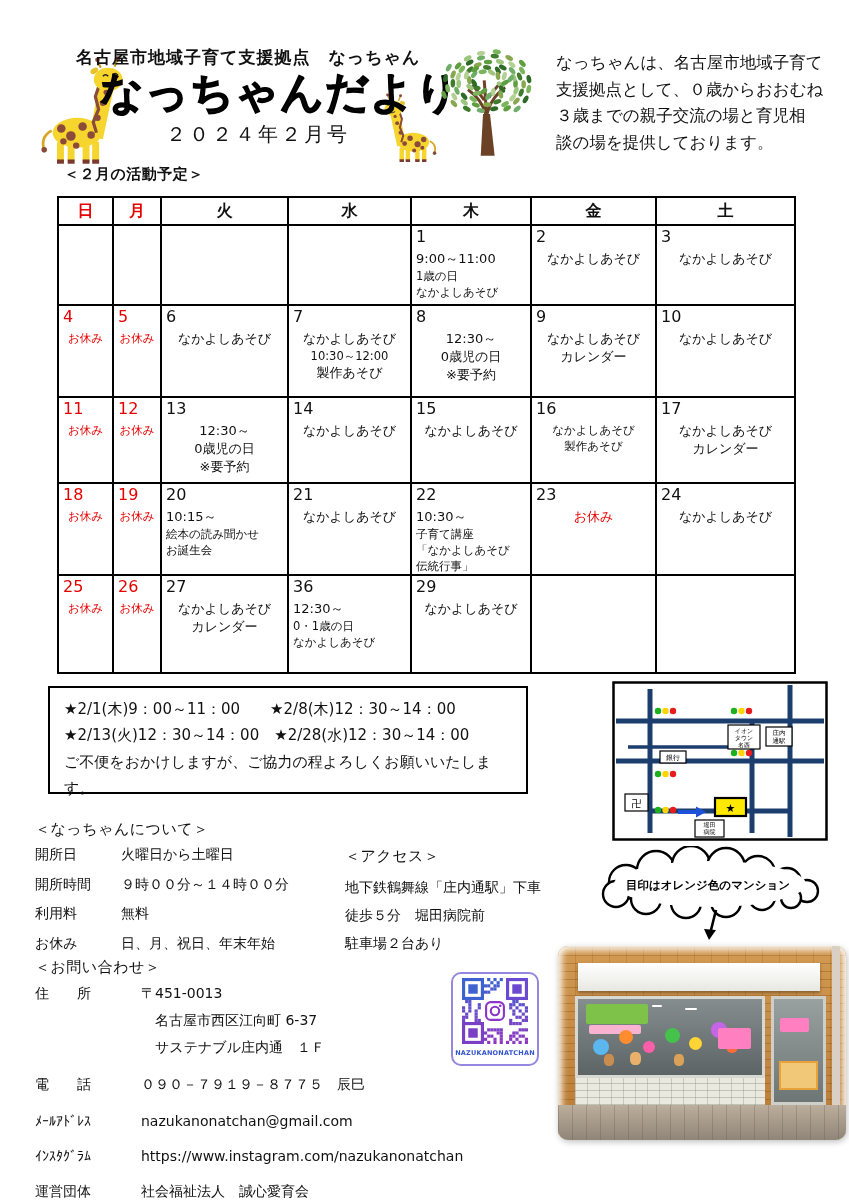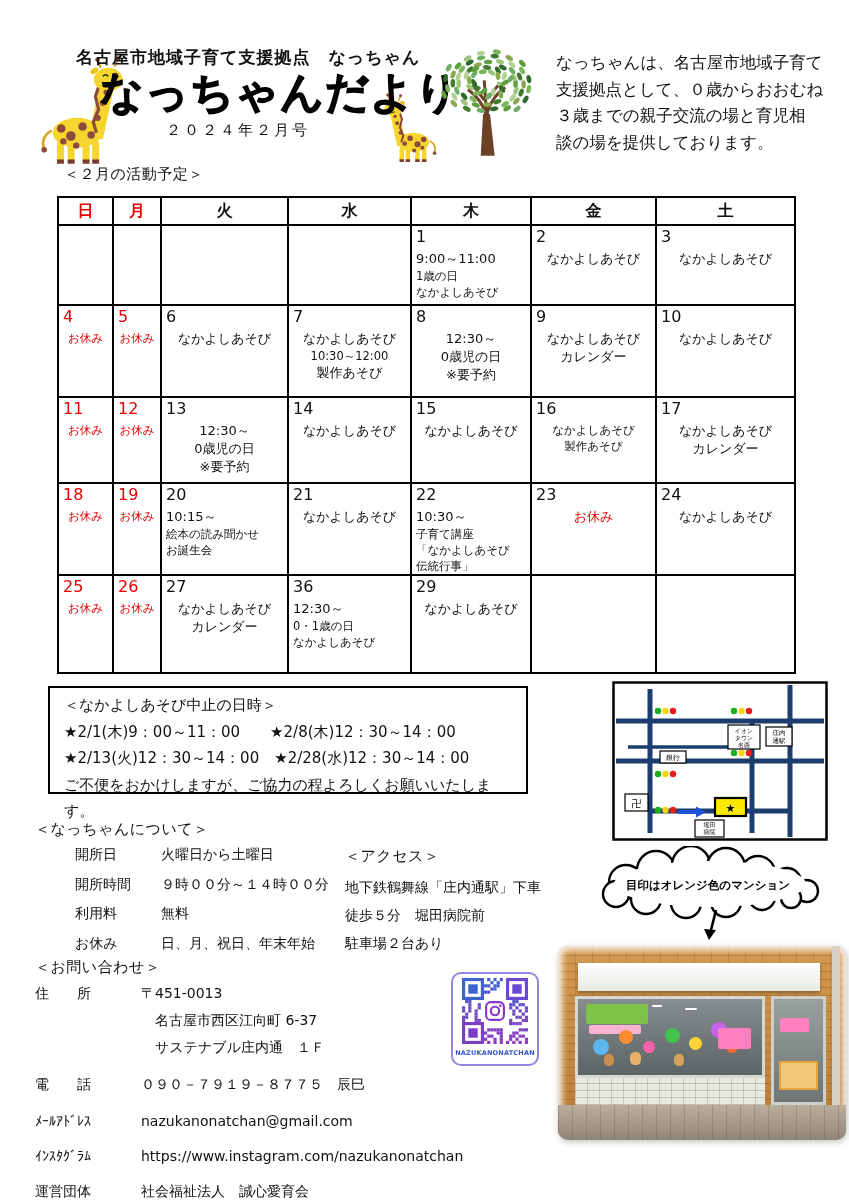--- a/index.html
+++ b/index.html
@@ -3,23 +3,23 @@
 <meta charset="utf-8">
 <style>
   html,body{margin:0;padding:0;}
   body{width:849px;height:1200px;background:#fff;position:relative;overflow:hidden;
        font-family:"DejaVu Sans","Liberation Sans",sans-serif;color:#111;}
   .abs{position:absolute;}
 
   
   #org-line{left:76px;top:46px;font-size:17px;font-weight:bold;letter-spacing:1px;}
   #main-title{left:100px;top:64px;font-size:43px;font-weight:900;letter-spacing:1px;-webkit-text-stroke:1.2px #000;}
-  #issue-label{left:166px;top:121px;font-size:15px;letter-spacing:3px;}
+  #issue-label{left:166px;top:121px;font-size:20px;letter-spacing:3px;}
   #intro-box{left:556px;top:50px;width:292px;font-size:16.5px;line-height:1.62;}
-  #cal-heading{left:64px;top:165px;font-size:15px;font-weight:normal;letter-spacing:.5px;}
+  #cal-heading{left:64px;top:165px;font-size:15px;font-weight:bold;letter-spacing:.5px;}
 
   
   #calendar{position:absolute;left:57px;top:196px;width:737px;border-collapse:collapse;table-layout:fixed;}
   #calendar th,#calendar td{border:2px solid #000;padding:0;}
   #calendar th{font-size:16px;font-weight:bold;height:26px;}
   #calendar tbody tr:nth-child(1){height:80px;}
   #calendar tbody tr:nth-child(2){height:92px;}
   #calendar tbody tr:nth-child(3){height:86px;}
   #calendar tbody tr:nth-child(4){height:92px;}
   #calendar tbody tr:nth-child(5){height:98px;}
@@ -35,21 +35,21 @@
   
   #notice{left:48px;top:686px;width:480px;height:108px;border:2px solid #000;box-sizing:border-box;padding:8px 14px;}
   #notice .nt{font-size:15px;margin-bottom:4px;}
   #notice .nl{font-size:15px;line-height:1.75;}
 
   
   .sec-title{font-size:15px;font-weight:normal;letter-spacing:.5px;}
   #about-title{left:35px;top:820px;}
   #about-rows{left:35px;top:846px;width:300px;}
   .irow{display:flex;font-size:14px;margin-bottom:11.5px;}
-  .ilab{width:86px;flex-shrink:0;margin-left:40px;}
+  .ilab{width:86px;flex-shrink:0;}
   #access-title{left:345px;top:847px;}
   #access-lines{left:345px;top:873px;font-size:14px;line-height:2.0;}
   #contact-title{left:35px;top:958px;}
   #contact-rows{left:35px;top:985px;width:520px;}
   .crow{display:flex;font-size:14px;margin-bottom:10px;}
   .clab{width:106px;flex-shrink:0;}
   .cvals > div{margin-bottom:9px;}
   .cvals .ind{padding-left:14px;}
 
   
@@ -459,21 +459,20 @@
               <div class="cl">なかよしあそび</div>
             </div>
           </td>
           <td></td>
           <td></td>
         </tr>
       </tbody>
   </table>
 
   <div class="abs" id="notice">
-    <div class="nt">＜なかよしあそび中止の日時＞</div>
     <div id="notice-lines">
         <div class="nl">★2/1(木)9：00～11：00　　★2/8(木)12：30～14：00</div>
         <div class="nl">★2/13(火)12：30～14：00　★2/28(水)12：30～14：00</div>
         <div class="nl">ご不便をおかけしますが、ご協力の程よろしくお願いいたします。</div>
       </div>
   </div>
 
   <svg class="abs" id="map-box" viewBox="0 0 216 160">
     <rect x="1.5" y="1.5" width="213" height="157" fill="#fff" stroke="#000" stroke-width="2.5"></rect>
     <g stroke="#1c3e6e" fill="none">

